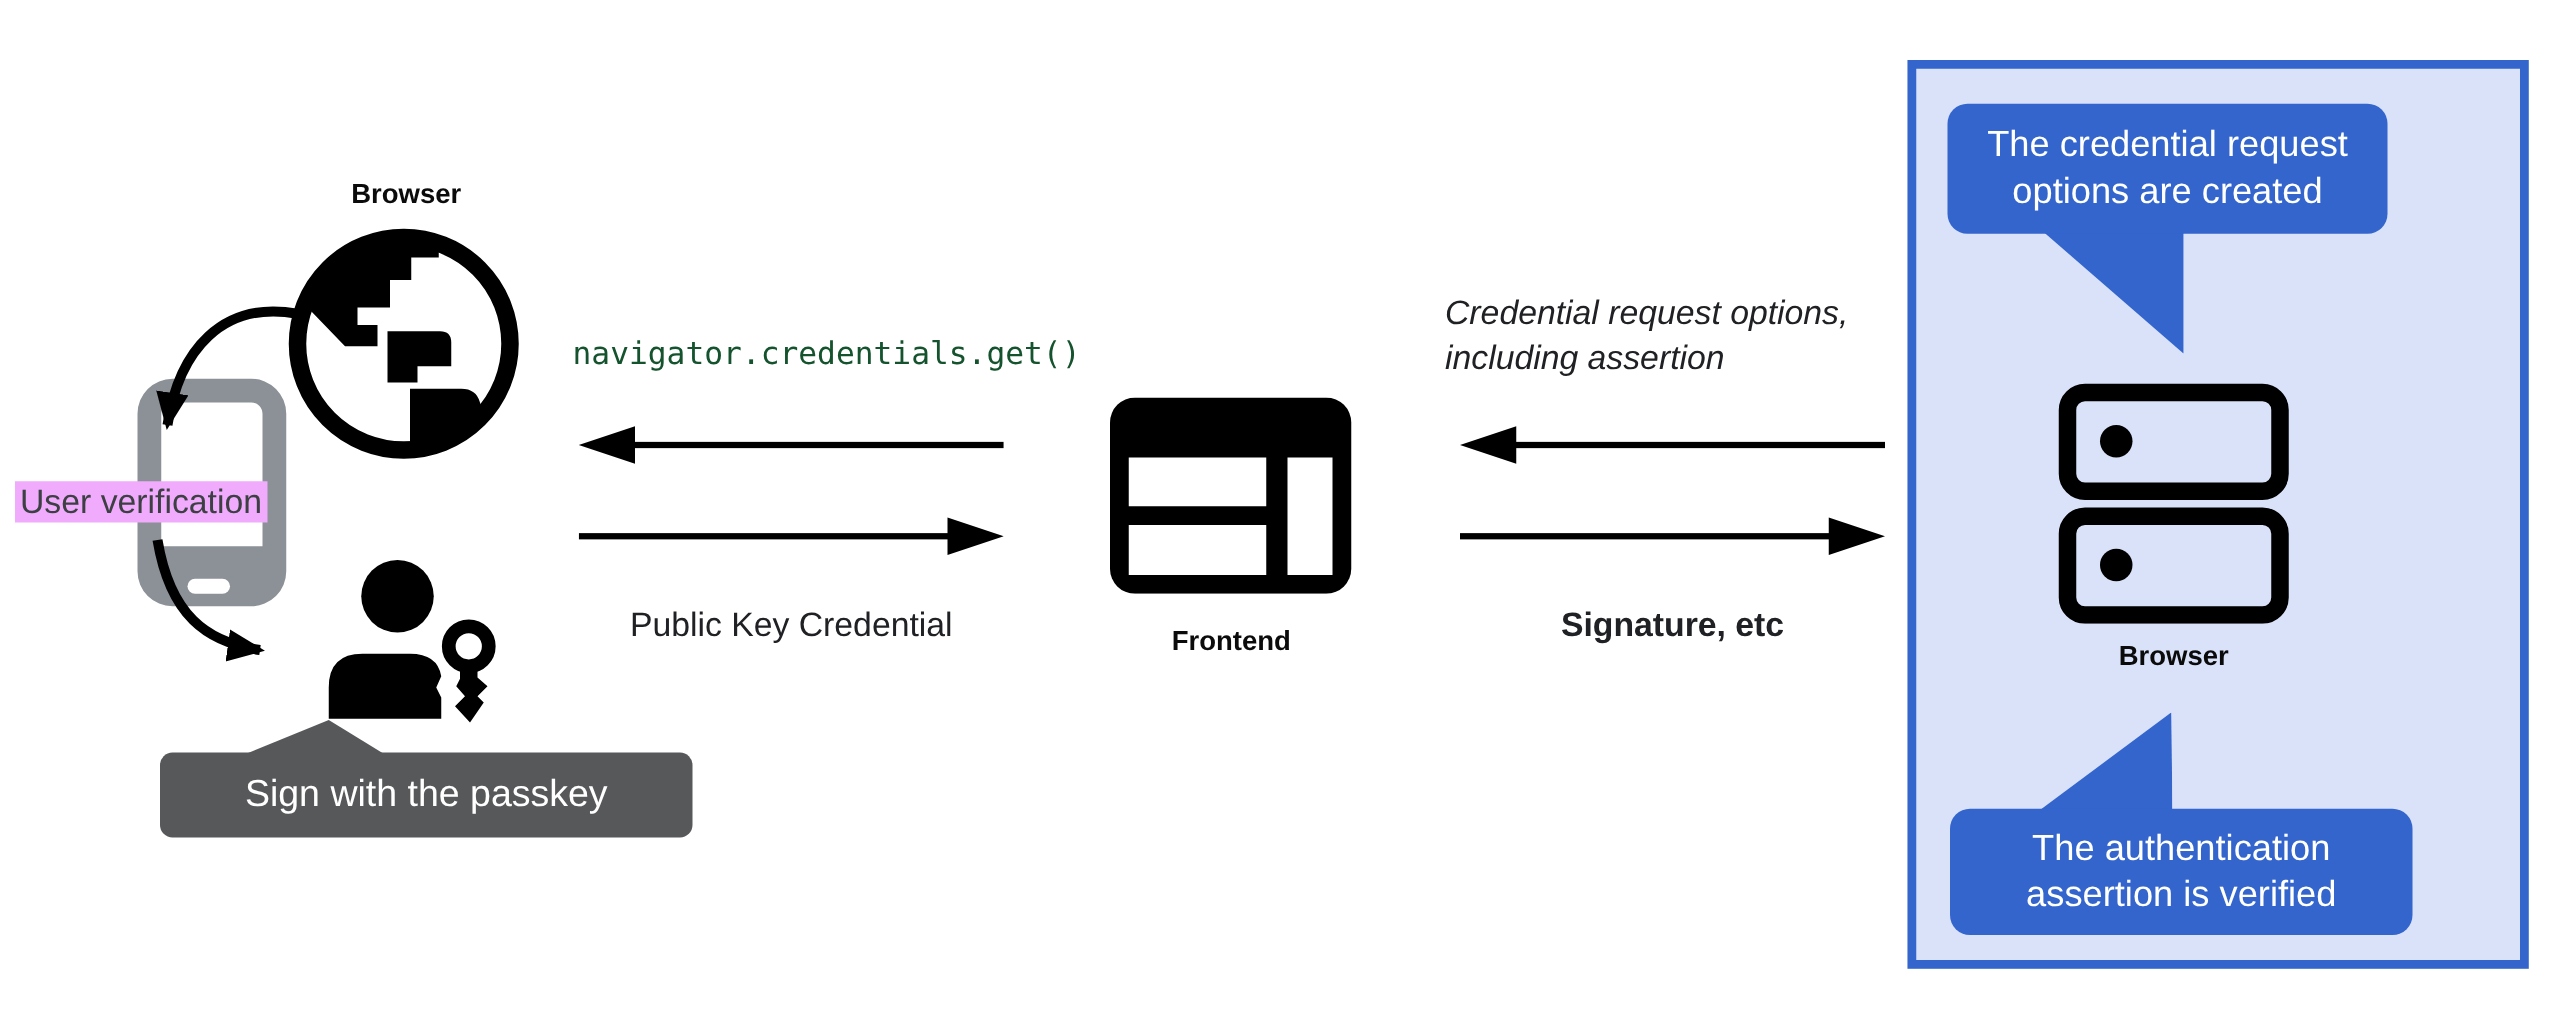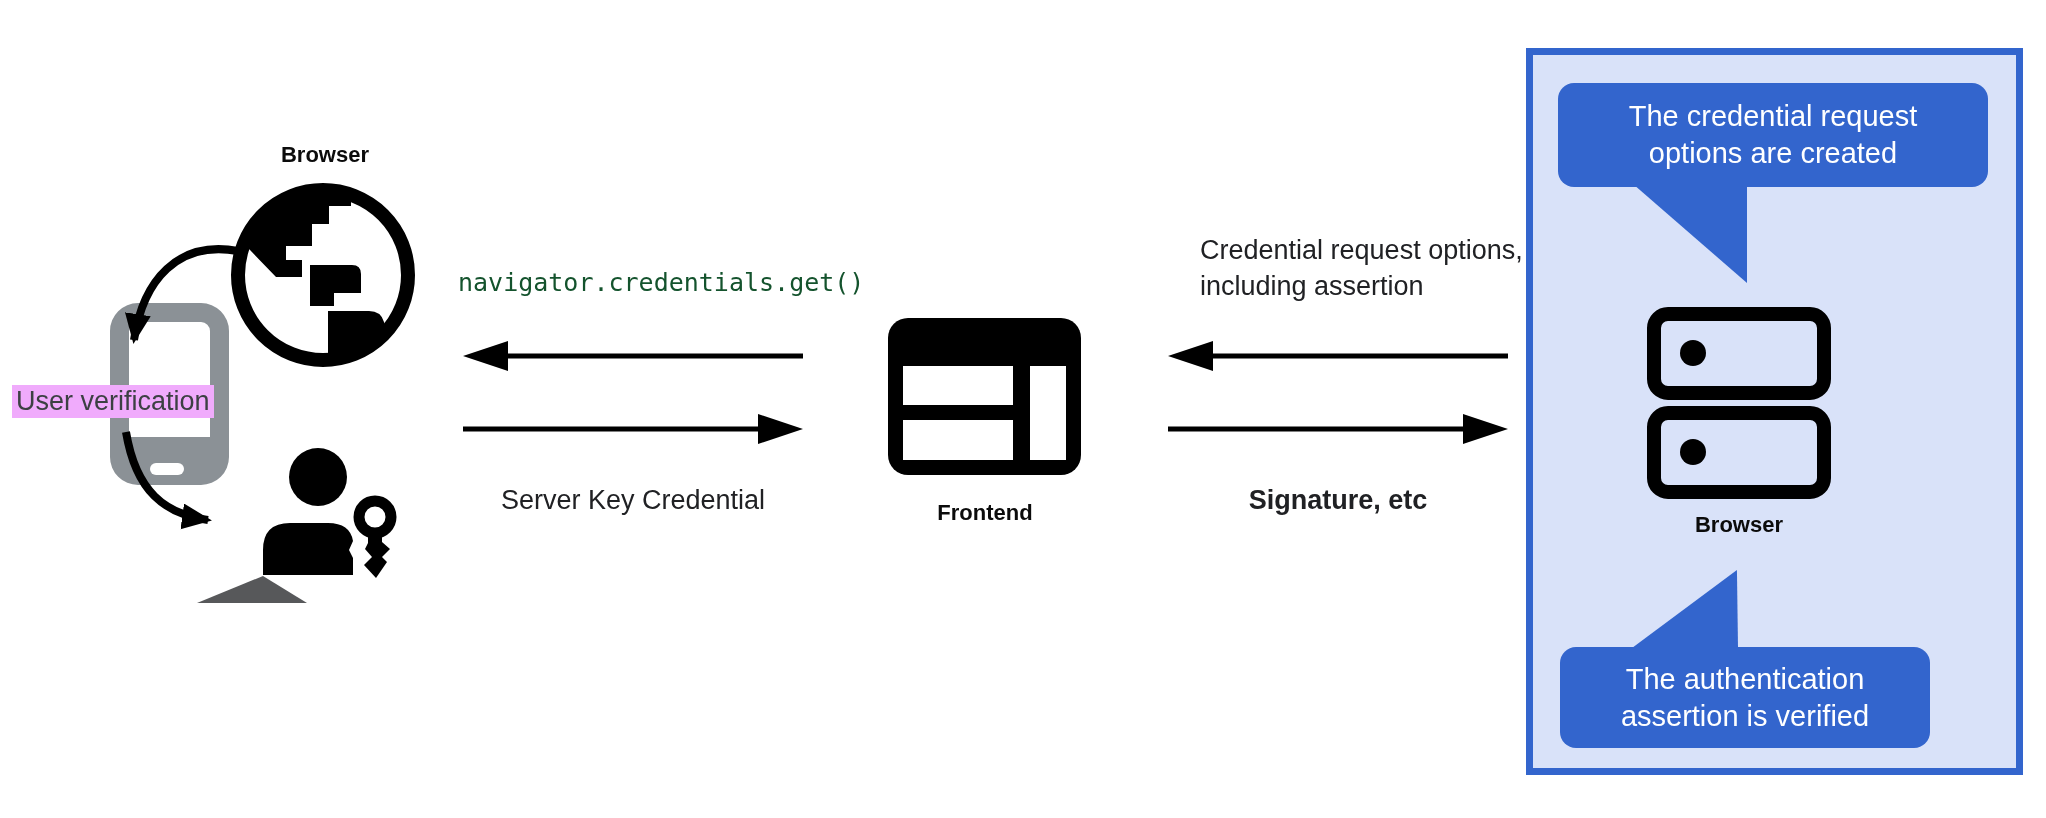--- a/index.html
+++ b/index.html
@@ -38,21 +38,21 @@
   
   .panel{
     left:1526px;top:48px;width:497px;height:727px;box-sizing:border-box;
     background:#D9E2F9;border:7px solid #3365CD;
   }
   .bubble{
     background:#3365CD;border-radius:16px;display:flex;flex-direction:column;
     align-items:center;justify-content:center;line-height:37px;
   }
   .bubble span{color:#fff;font-size:29px;}
-  .bubble-top{left:1558px;top:83px;width:430px;height:104px;}
+  .bubble-top{left:1558px;top:83px;width:352px;height:104px;}
   .bubble-bottom{left:1560px;top:647px;width:370px;height:101px;}
   .tail-top{
     left:1633px;top:184px;width:114px;height:99px;background:#3365CD;
     clip-path:polygon(0 0,100% 0,100% 100%);
   }
   .tail-bottom{
     left:1632px;top:570px;width:106px;height:78px;background:#3365CD;
     clip-path:polygon(99% 0,100% 100%,0 100%);
   }
 </style>
@@ -84,20 +84,23 @@
   <div class="abs user-verif">User verification</div>
 
   <svg class="abs" style="left:250px;top:438px;" width="150" height="150" viewBox="0 0 150 150">
     <circle cx="68" cy="39" r="29" fill="#000"></circle>
     <path fill="#000" d="M13 137 V112 Q13 85 40 85 H78 Q100 85 103 103 L99 112 L103 120 V137 Z"></path>
     <circle cx="125" cy="79" r="16" fill="none" stroke="#000" stroke-width="11"></circle>
     <path fill="#000" d="M118 92 H132 V104 L140 111 L132 119 L137 124 L126 140 L114 127 L122 119 L115 111 L118 105 Z"></path>
   </svg>
 
   <div class="abs tooltip-notch"></div>
+  <div class="abs tooltip">
+    <span>Sign with the passkey</span>
+  </div>
 
   <svg class="abs" style="left:0;top:0;pointer-events:none;" width="2046" height="818" viewBox="0 0 2046 818">
     <defs>
       <marker id="ah" orient="auto" markerUnits="userSpaceOnUse" markerWidth="40" markerHeight="30" refX="26" refY="13">
           <path d="M0 0 L30 13 L0 26 Z" fill="#000"></path>
         </marker>
     </defs>
     <path d="M 238 251 C 178 240, 143 280, 134 340" fill="none" stroke="#000" stroke-width="8" marker-end="url(#ah)"></path>
     <path d="M 126 432 C 136 492, 165 514, 208 520" fill="none" stroke="#000" stroke-width="8" marker-end="url(#ah)"></path>
   </svg>
@@ -106,31 +109,31 @@
 
   <svg class="abs arrow" style="left:463px;top:340px;" viewBox="0 0 340 32">
     <rect x="36" y="13.5" width="304" height="5" fill="#000"></rect>
     <polygon points="0,16 45,1 45,31" fill="#000"></polygon>
   </svg>
   <svg class="abs arrow" style="left:463px;top:413px;" viewBox="0 0 340 32">
     <rect x="0" y="13.5" width="304" height="5" fill="#000"></rect>
     <polygon points="340,16 295,1 295,31" fill="#000"></polygon>
   </svg>
 
-  <div class="abs label center" style="left:463px;top:485px;width:340px;">Server Key Credential</div>
+  <div class="abs label center" style="left:463px;top:485px;width:340px;">Public Key Credential</div>
 
   <svg class="abs" style="left:888px;top:318px;" width="194" height="157" viewBox="0 0 194 157">
     <rect x="0" y="0" width="193" height="157" rx="20" fill="#000"></rect>
     <rect x="15" y="48" width="110" height="39" fill="#fff"></rect>
     <rect x="15" y="102" width="110" height="40" fill="#fff"></rect>
     <rect x="142" y="48" width="36" height="94" fill="#fff"></rect>
   </svg>
   <div class="abs bold-label center" style="left:888px;top:500px;width:194px;">Frontend</div>
 
-  <div class="abs label" style="left:1200px;top:232px;line-height:36px;">
+  <div class="abs label" style="left:1156px;top:232px;line-height:36px;font-style:italic;">
     <div>Credential request options,</div>
     <div>including assertion</div>
   </div>
 
   <svg class="abs arrow" style="left:1168px;top:340px;" viewBox="0 0 340 32">
     <rect x="36" y="13.5" width="304" height="5" fill="#000"></rect>
     <polygon points="0,16 45,1 45,31" fill="#000"></polygon>
   </svg>
   <svg class="abs arrow" style="left:1168px;top:413px;" viewBox="0 0 340 32">
     <rect x="0" y="13.5" width="304" height="5" fill="#000"></rect>

